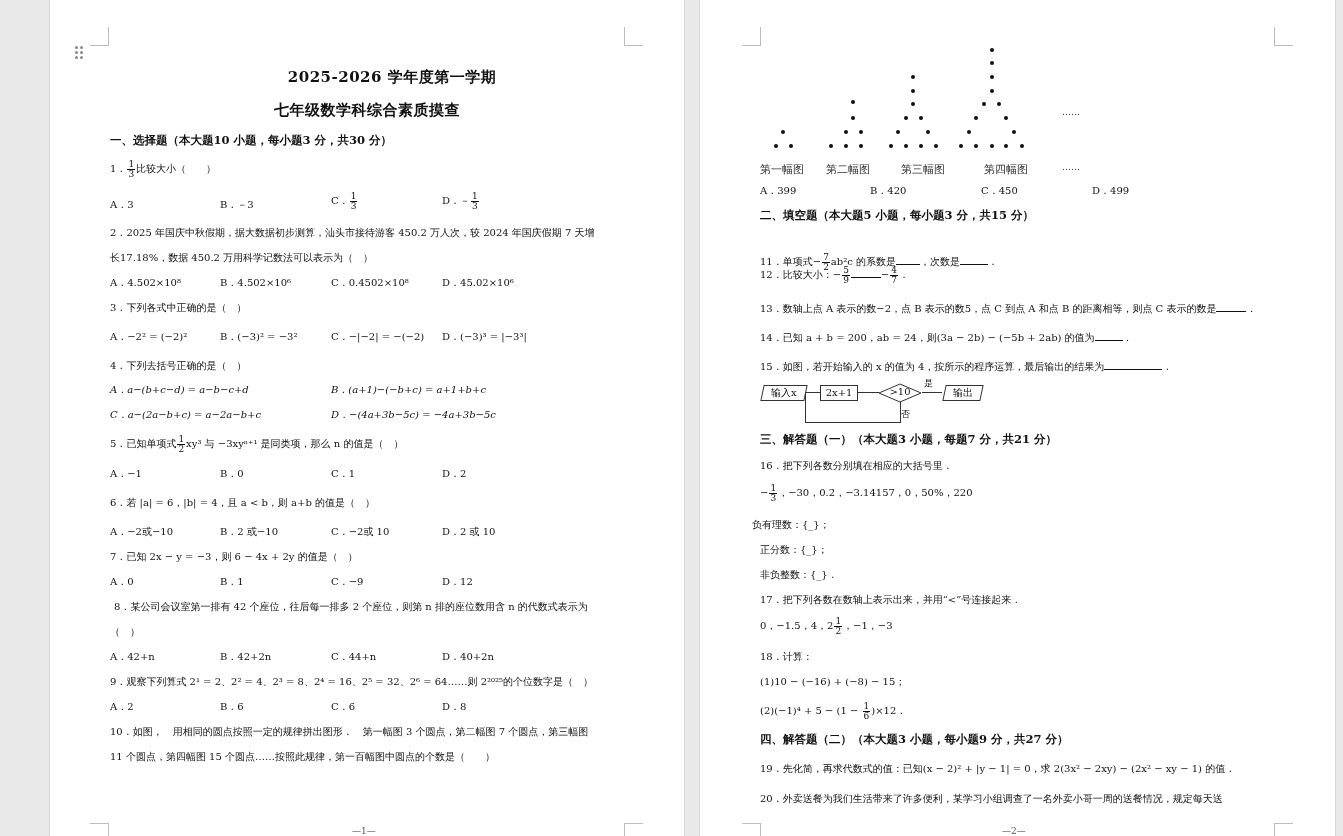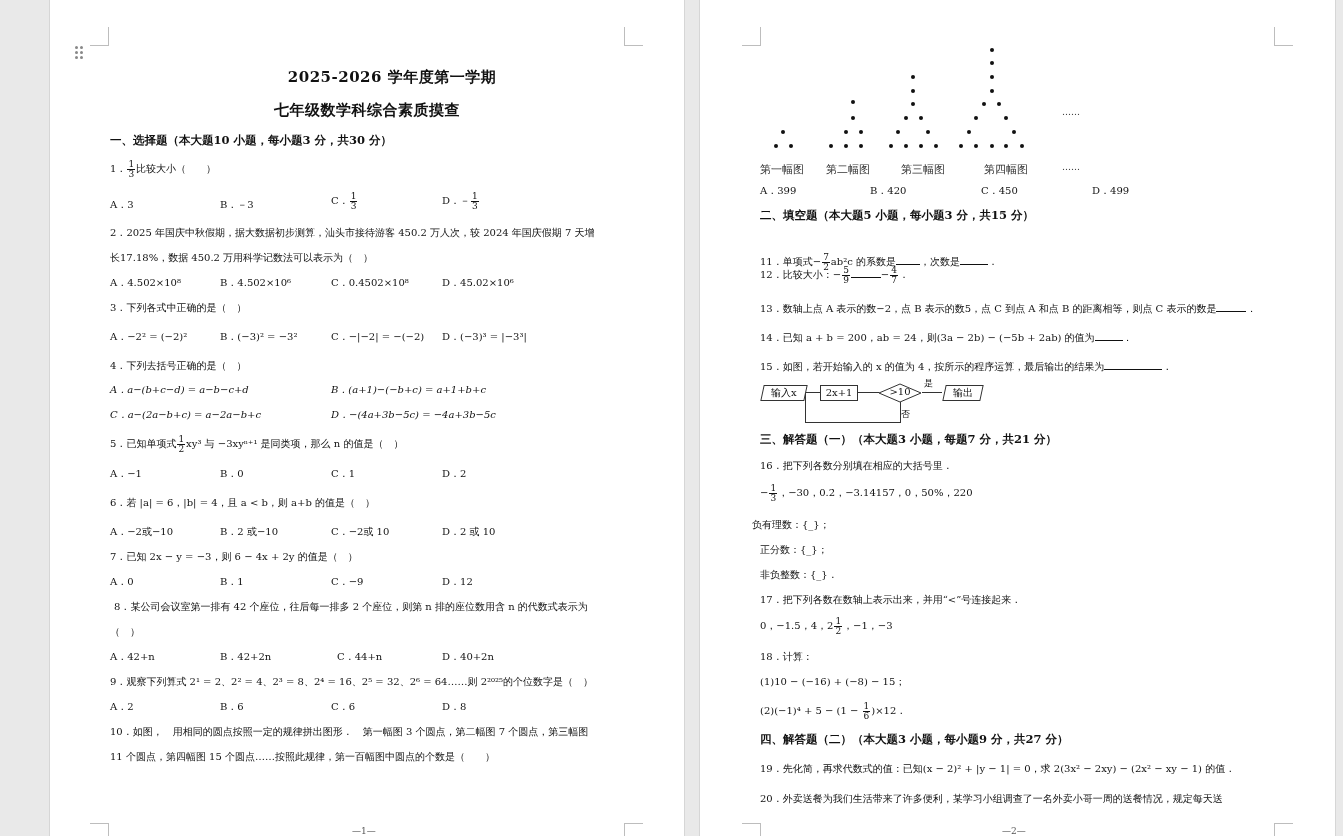--- a/index.html
+++ b/index.html
@@ -93,21 +93,21 @@
   <div class="abs t" style="left:60px;top:550px;"><span>7．</span><span>已知 2x − y = −3，则 6 − 4x + 2y 的值是（　）</span></div>
   <div class="opt" style="left:60px;top:575px;">A．0</div>
   <div class="opt" style="left:170px;top:575px;">B．1</div>
   <div class="opt" style="left:281px;top:575px;">C．−9</div>
   <div class="opt" style="left:392px;top:575px;">D．12</div>
 
   <div class="abs t" style="left:64px;top:600px;"><span>8．</span><span>某公司会议室第一排有 42 个座位，往后每一排多 2 个座位，则第 n 排的座位数用含 n 的代数式表示为</span></div>
   <div class="abs t" style="left:60px;top:625px;">（　）</div>
   <div class="opt" style="left:60px;top:650px;">A．42+n</div>
   <div class="opt" style="left:170px;top:650px;">B．42+2n</div>
-  <div class="opt" style="left:281px;top:650px;margin-left:6px;">C．44+n</div>
+  <div class="opt" style="left:281px;top:650px;">C．44+n</div>
   <div class="opt" style="left:392px;top:650px;">D．40+2n</div>
 
   <div class="abs t" style="left:60px;top:675px;"><span>9．</span><span>观察下列算式 2¹ = 2、2² = 4、2³ = 8、2⁴ = 16、2⁵ = 32、2⁶ = 64……则 2²⁰²⁵的个位数字是（　）</span></div>
   <div class="opt" style="left:60px;top:700px;">A．2</div>
   <div class="opt" style="left:170px;top:700px;">B．6</div>
   <div class="opt" style="left:281px;top:700px;">C．6</div>
   <div class="opt" style="left:392px;top:700px;">D．8</div>
 
   <div class="abs t" style="left:60px;top:725px;"><span>10．</span><span>如图，　用相同的圆点按照一定的规律拼出图形．　第一幅图 3 个圆点，第二幅图 7 个圆点，第三幅图</span></div>
   <div class="abs t" style="left:60px;top:750px;">11 个圆点，第四幅图 15 个圆点……按照此规律，第一百幅图中圆点的个数是（　　）</div>

